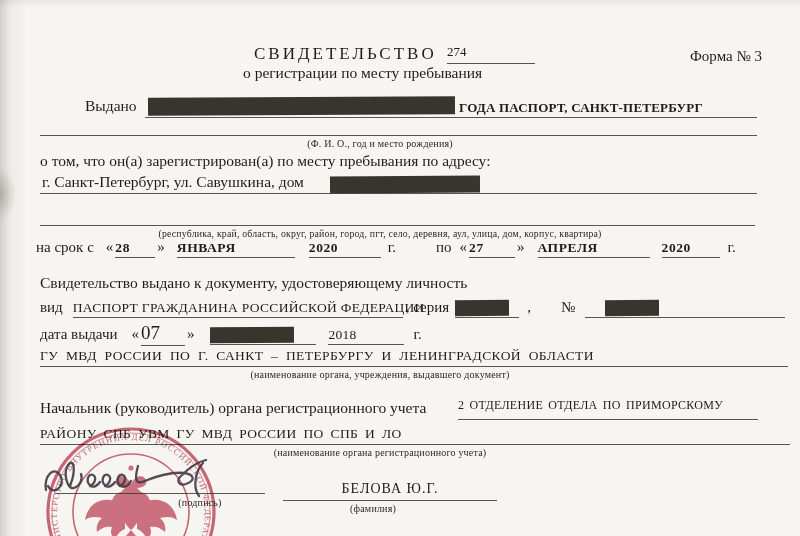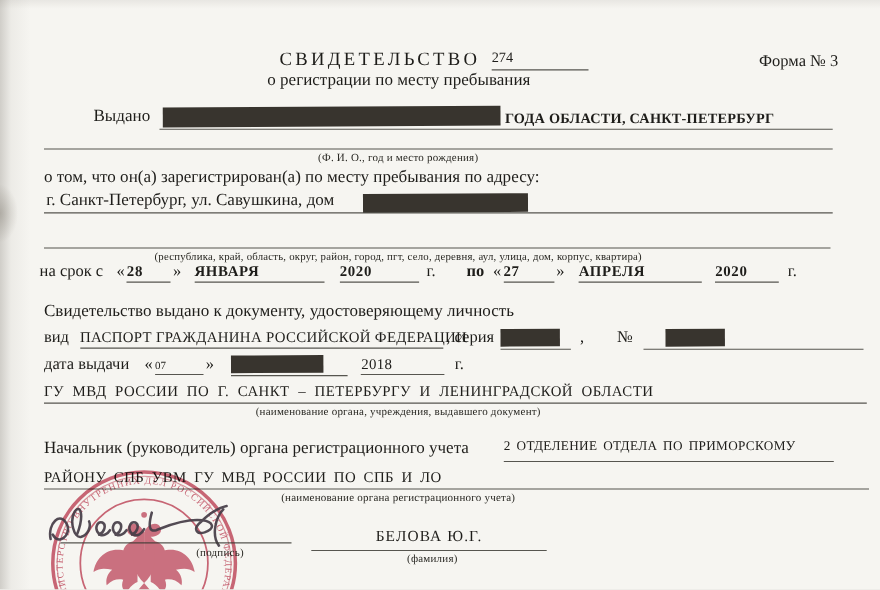--- a/index.html
+++ b/index.html
@@ -10,21 +10,21 @@
     color:#1e1d1a;
   }
   .scan-shade{position:absolute;inset:0;pointer-events:none;
     background:linear-gradient(90deg,rgba(110,105,96,0.28),rgba(110,105,96,0.07) 10px,rgba(110,105,96,0) 28px),
                linear-gradient(180deg,rgba(110,105,96,0.10),rgba(110,105,96,0) 8px);}
   .smudge{position:absolute;left:0;top:168px;width:16px;height:52px;
     background:radial-gradient(ellipse at left,rgba(135,130,120,0.45),rgba(135,130,120,0) 72%);}
   .abs{position:absolute;}
   .rule{position:absolute;height:0;border-top:1.5px solid rgba(58,56,50,0.85);}
   .caption{font-size:10px;color:#292823;letter-spacing:0.2px;white-space:nowrap;}
-  .center800{left:0;width:724px;text-align:center;}
+  .center800{left:18px;width:724px;text-align:center;}
   .redact{display:inline-block;background:#38342e;vertical-align:middle;transform:rotate(-0.3deg);}
   .row{position:absolute;display:flex;align-items:baseline;white-space:nowrap;}
   .ucell{display:inline-block;border-bottom:1.5px solid rgba(58,56,50,0.85);line-height:1.25;}
   .bval{font-weight:bold;font-size:13.5px;letter-spacing:0.6px;}
   .rval{font-size:13.5px;letter-spacing:0.3px;}
   .lab15{font-size:15px;}
   .quote{font-size:15px;}
   .title{font-size:17px;letter-spacing:3px;}
   .subtitle{font-size:15.5px;}
   .body-text{font-size:15.5px;}
@@ -39,21 +39,21 @@
   <div class="scan-shade"></div>
   <div class="smudge"></div>
 
   <div class="abs" style="right:38px;top:10px;font-size:15px;margin-top:38px;">Форма № 3</div>
   <div class="abs title" style="left:254px;top:44px;">СВИДЕТЕЛЬСТВО</div>
   <div class="abs ucell" style="left:447px;top:44px;width:88px;font-size:13px;height:19px;">274</div>
   <div class="abs subtitle" style="left:243px;top:64px;">о регистрации по месту пребывания</div>
 
   <div class="abs body-text" style="left:85px;top:97px;">Выдано</div>
   <div class="abs redact" style="left:148px;top:97px;width:307px;height:18px;"></div>
-  <div class="abs" style="left:459px;top:100px;font-weight:bold;font-size:13px;letter-spacing:0.2px;">ГОДА ОБЛАСТИ, САНКТ-ПЕТЕРБУРГ</div>
+  <div class="abs" style="left:459px;top:100px;font-weight:bold;font-size:13px;letter-spacing:0.2px;">ГОДА ПАСПОРТ, САНКТ-ПЕТЕРБУРГ</div>
   <div class="rule" style="left:145px;top:117px;width:612px;"></div>
 
   <div class="rule" style="left:40px;top:135px;width:717px;"></div>
   <div class="abs caption center800" style="top:138px;">(Ф. И. О., год и место рождения)</div>
 
   <div class="abs body-text" style="left:40px;top:152px;">о том, что он(а) зарегистрирован(а) по месту пребывания по адресу:</div>
 
   <div class="abs body-text" style="left:42px;top:173px;text-align:right;">г. Санкт-Петербург, ул. Савушкина, дом</div>
   <div class="abs redact" style="left:330px;top:176px;width:150px;height:17px;"></div>
   <div class="rule" style="left:40px;top:193px;width:717px;"></div>
@@ -61,21 +61,21 @@
   <div class="abs caption center800" style="top:228px;font-size:9.8px;">(республика, край, область, округ, район, город, пгт, село, деревня, аул, улица, дом, корпус, квартира)</div>
 
   <div class="row" style="left:36px;top:239px;">
     <span class="lab15">на срок с</span>
     <span class="quote" style="margin-left:12px;">«</span>
     <span class="ucell bval" style="width:40px;margin-left:2px;">28</span>
     <span class="quote" style="margin-left:2px;">»</span>
     <span class="ucell bval" style="width:118px;margin-left:12px;">ЯНВАРЯ</span>
     <span class="ucell bval" style="width:72px;margin-left:14px;">2020</span>
     <span class="lab15" style="margin-left:7px;">г.</span>
-    <span class="lab15" style="margin-left:28px;font-weight:bold;">по</span>
+    <span class="lab15" style="margin-left:40px;">по</span>
     <span class="quote" style="margin-left:8px;">«</span>
     <span class="ucell bval" style="width:46px;margin-left:2px;">27</span>
     <span class="quote" style="margin-left:2px;">»</span>
     <span class="ucell bval" style="width:112px;margin-left:13px;">АПРЕЛЯ</span>
     <span class="ucell bval" style="width:58px;margin-left:12px;">2020</span>
     <span class="lab15" style="margin-left:8px;">г.</span>
   </div>
 
   <div class="abs body-text" style="left:40px;top:274px;">Свидетельство выдано к документу, удостоверяющему личность</div>
 
@@ -85,21 +85,21 @@
     <span class="lab15" style="margin-left:3px;">, серия</span>
     <span class="ucell" style="width:64px;margin-left:6px;height:20px;"><span class="redact" style="width:54px;height:16px;"></span></span>
     <span class="lab15" style="margin-left:8px;">,</span>
     <span class="lab15" style="margin-left:30px;">№</span>
     <span class="ucell" style="width:180px;margin-left:10px;height:20px;text-align:left;padding-left:20px;"><span class="redact" style="width:54px;height:16px;"></span></span>
   </div>
 
   <div class="row" style="left:40px;top:321px;">
     <span class="lab15">дата выдачи</span>
     <span class="quote" style="margin-left:14px;">«</span>
-    <span class="ucell" style="width:44px;margin-left:2px;font-weight:normal;font-size:10px;">07</span>
+    <span class="ucell" style="width:44px;margin-left:2px;font-weight:normal;font-size:19px;">07</span>
     <span class="quote" style="margin-left:2px;">»</span>
     <span class="ucell" style="width:106px;margin-left:16px;height:20px;"><span class="redact" style="width:84px;height:16px;"></span></span>
     <span class="ucell rval" style="width:76px;margin-left:12px;">2018</span>
     <span class="lab15" style="margin-left:9px;">г.</span>
   </div>
 
   <div class="abs caps-line" style="left:40px;top:348px;">ГУ МВД РОССИИ ПО Г. САНКТ – ПЕТЕРБУРГУ И ЛЕНИНГРАДСКОЙ ОБЛАСТИ</div>
   <div class="rule" style="left:40px;top:366px;width:748px;"></div>
   <div class="abs body-text" style="left:40px;top:399px;">Начальник (руководитель) органа регистрационного учета</div>
 
@@ -107,21 +107,21 @@
   <div class="abs ucell" style="left:458px;top:398px;width:300px;height:21px;font-size:12px;letter-spacing:0.3px;word-spacing:2px;">2 ОТДЕЛЕНИЕ ОТДЕЛА  ПО ПРИМОРСКОМУ</div>
   <div class="abs caps-line" style="left:40px;top:426px;word-spacing:3px;">РАЙОНУ СПБ УВМ  ГУ  МВД РОССИИ  ПО СПБ  И  ЛО</div>
   <div class="rule" style="left:40px;top:444px;width:750px;"></div>
   <div class="abs caption center800" style="top:447px;">(наименование органа регистрационного учета)</div>
 
   <div class="rule" style="left:55px;top:493px;width:210px;z-index:6;"></div>
   <div class="abs caption" style="left:120px;top:497px;width:160px;text-align:center;font-size:10px;z-index:6;">(подпись)</div>
 
   <div class="abs" style="left:283px;top:481px;width:214px;text-align:center;font-size:14px;letter-spacing:1px;">БЕЛОВА  Ю.Г.</div>
   <div class="rule" style="left:283px;top:500px;width:214px;"></div>
-  <div class="abs caption" style="left:286px;top:503px;width:214px;text-align:center;">(фамилия)</div>
+  <div class="abs caption" style="left:266px;top:503px;width:214px;text-align:center;">(фамилия)</div>
 
   <svg class="stamp" viewBox="0 0 176 176">
     <g stroke="#c4485e" fill="none">
       <circle cx="88" cy="88" r="83" stroke-width="3.2"></circle>
       <circle cx="88" cy="88" r="79" stroke-width="1" opacity="0.7"></circle>
       <circle cx="88" cy="88" r="58" stroke-width="1.6"></circle>
     </g>
     <defs>
       <path id="arcTop" d="M 18.6,115.3 A 74,74 0 1 1 157.4,115.3" fill="none"></path>
       <path id="arcBottom" d="M 24,122 A 68,68 0 0 0 152,122" fill="none"></path>

